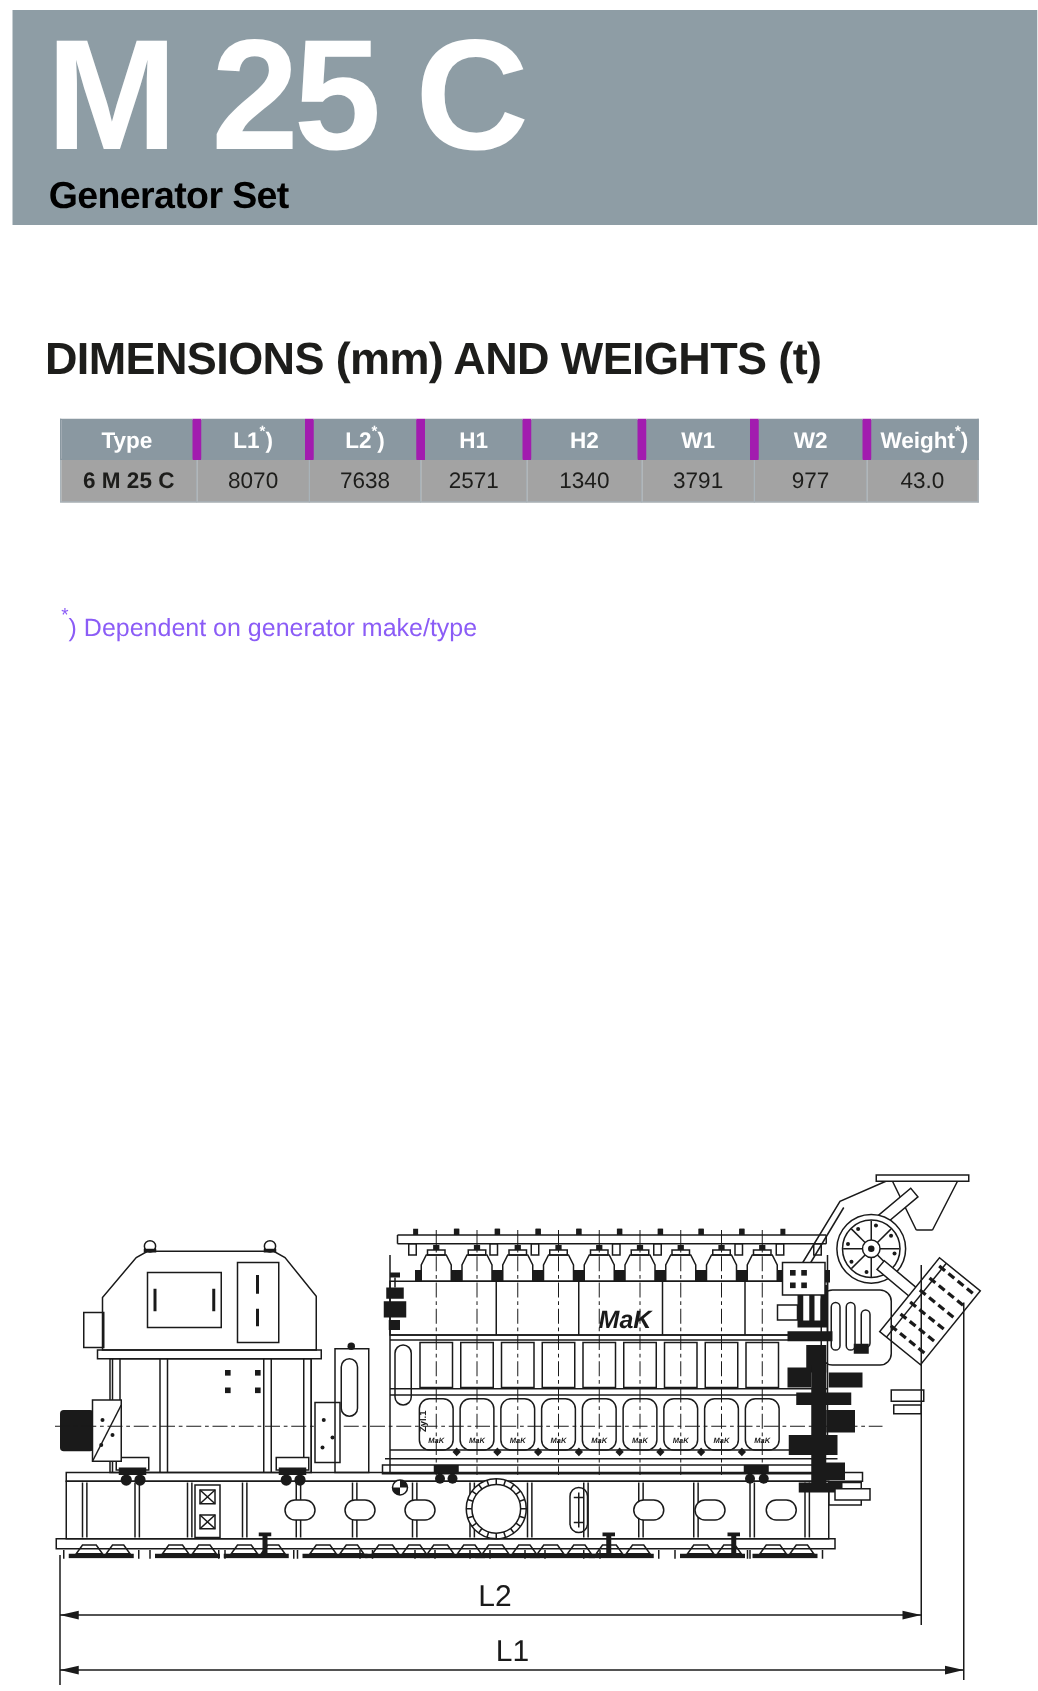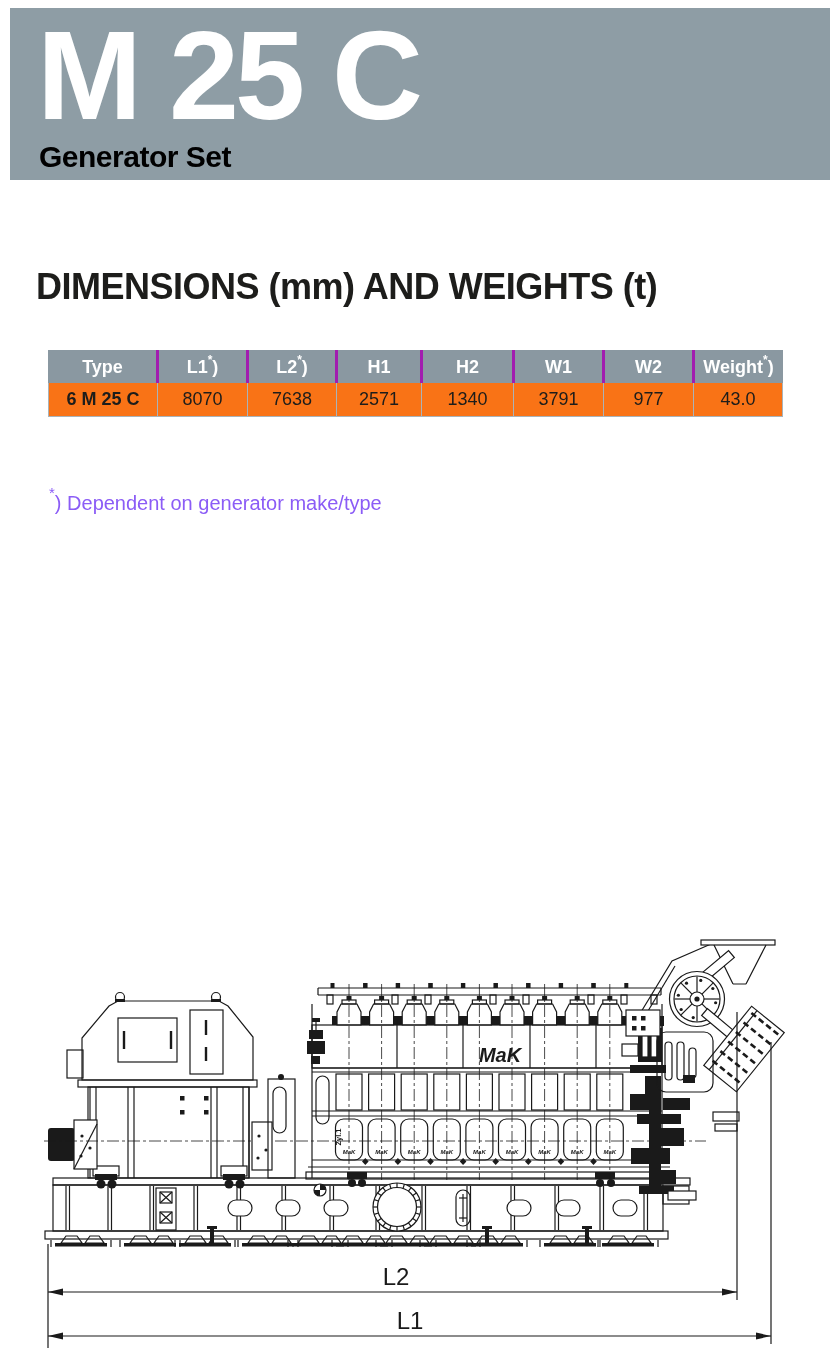--- a/index.html
+++ b/index.html
@@ -4,25 +4,25 @@
 <style>
   html,body{margin:0;padding:0;background:#fff;}
   body{width:830px;height:1353px;position:relative;font-family:"Liberation Sans",sans-serif;color:#1d1d1b;overflow:hidden;}
 
   .banner{position:absolute;left:10px;top:8px;right:0;height:172px;background:#8e9da5;}
   .banner-title{margin:0;padding:10px 0 0 27px;font-size:126px;line-height:0.92;font-weight:bold;color:#fff;letter-spacing:-4px;}
   .banner-subtitle{margin:6px 0 0 0;padding-left:29px;font-size:30px;font-weight:bold;color:#000000;letter-spacing:-0.5px;}
 
   .section-title{position:absolute;top:266px;left:0;width:100%;font-size:36px;font-weight:bold;color:#1d1d1b;letter-spacing:-0.5px;padding-left:36px;}
 
-  table.dims{position:absolute;left:48px;top:350px;width:735px;border-collapse:collapse;table-layout:fixed;}
-  table.dims th{background:#8a98a1;color:#fff;font-size:18px;font-weight:bold;height:31px;border-left:3px solid #a21caf;border-top:1px solid #8a98a1;border-bottom:1px solid #8a98a1;text-align:center;padding:0;}
+  table.dims{position:absolute;left:48px;top:335px;width:735px;border-collapse:collapse;table-layout:fixed;}
+  table.dims th{background:#8a98a1;color:#fff;font-size:18px;font-weight:bold;height:31px;border-left:7px solid #a21caf;border-top:1px solid #8a98a1;border-bottom:1px solid #8a98a1;text-align:center;padding:0;}
   table.dims th:first-child{border-left:1px solid #8a98a1;}
   table.dims th:last-child{border-right:1px solid #8a98a1;}
-  table.dims td{height:33px;font-size:18px;text-align:center;border:1px solid #a9b3b9;padding:0;background:#f97316;}
+  table.dims td{height:33px;font-size:18px;text-align:center;border:1px solid #a9b3b9;padding:0;background:#a3a3a3;}
   table.dims td.rowtype{font-weight:bold;}
   table.dims sup{font-size:12px;position:relative;top:-2px;}
 
   .footnote{position:absolute;left:49px;top:488px;font-size:20px;color:#8b5cf6;}
   .footnote sup{font-size:15px;position:relative;top:-4px;}
 
   svg#drawing{position:absolute;left:0;top:920px;}
   .ln{stroke:#1a1a1a;fill:none;stroke-width:1.2;}
   .thk{stroke-width:2.4;}
   .fl{fill:#1a1a1a;stroke:none;}

